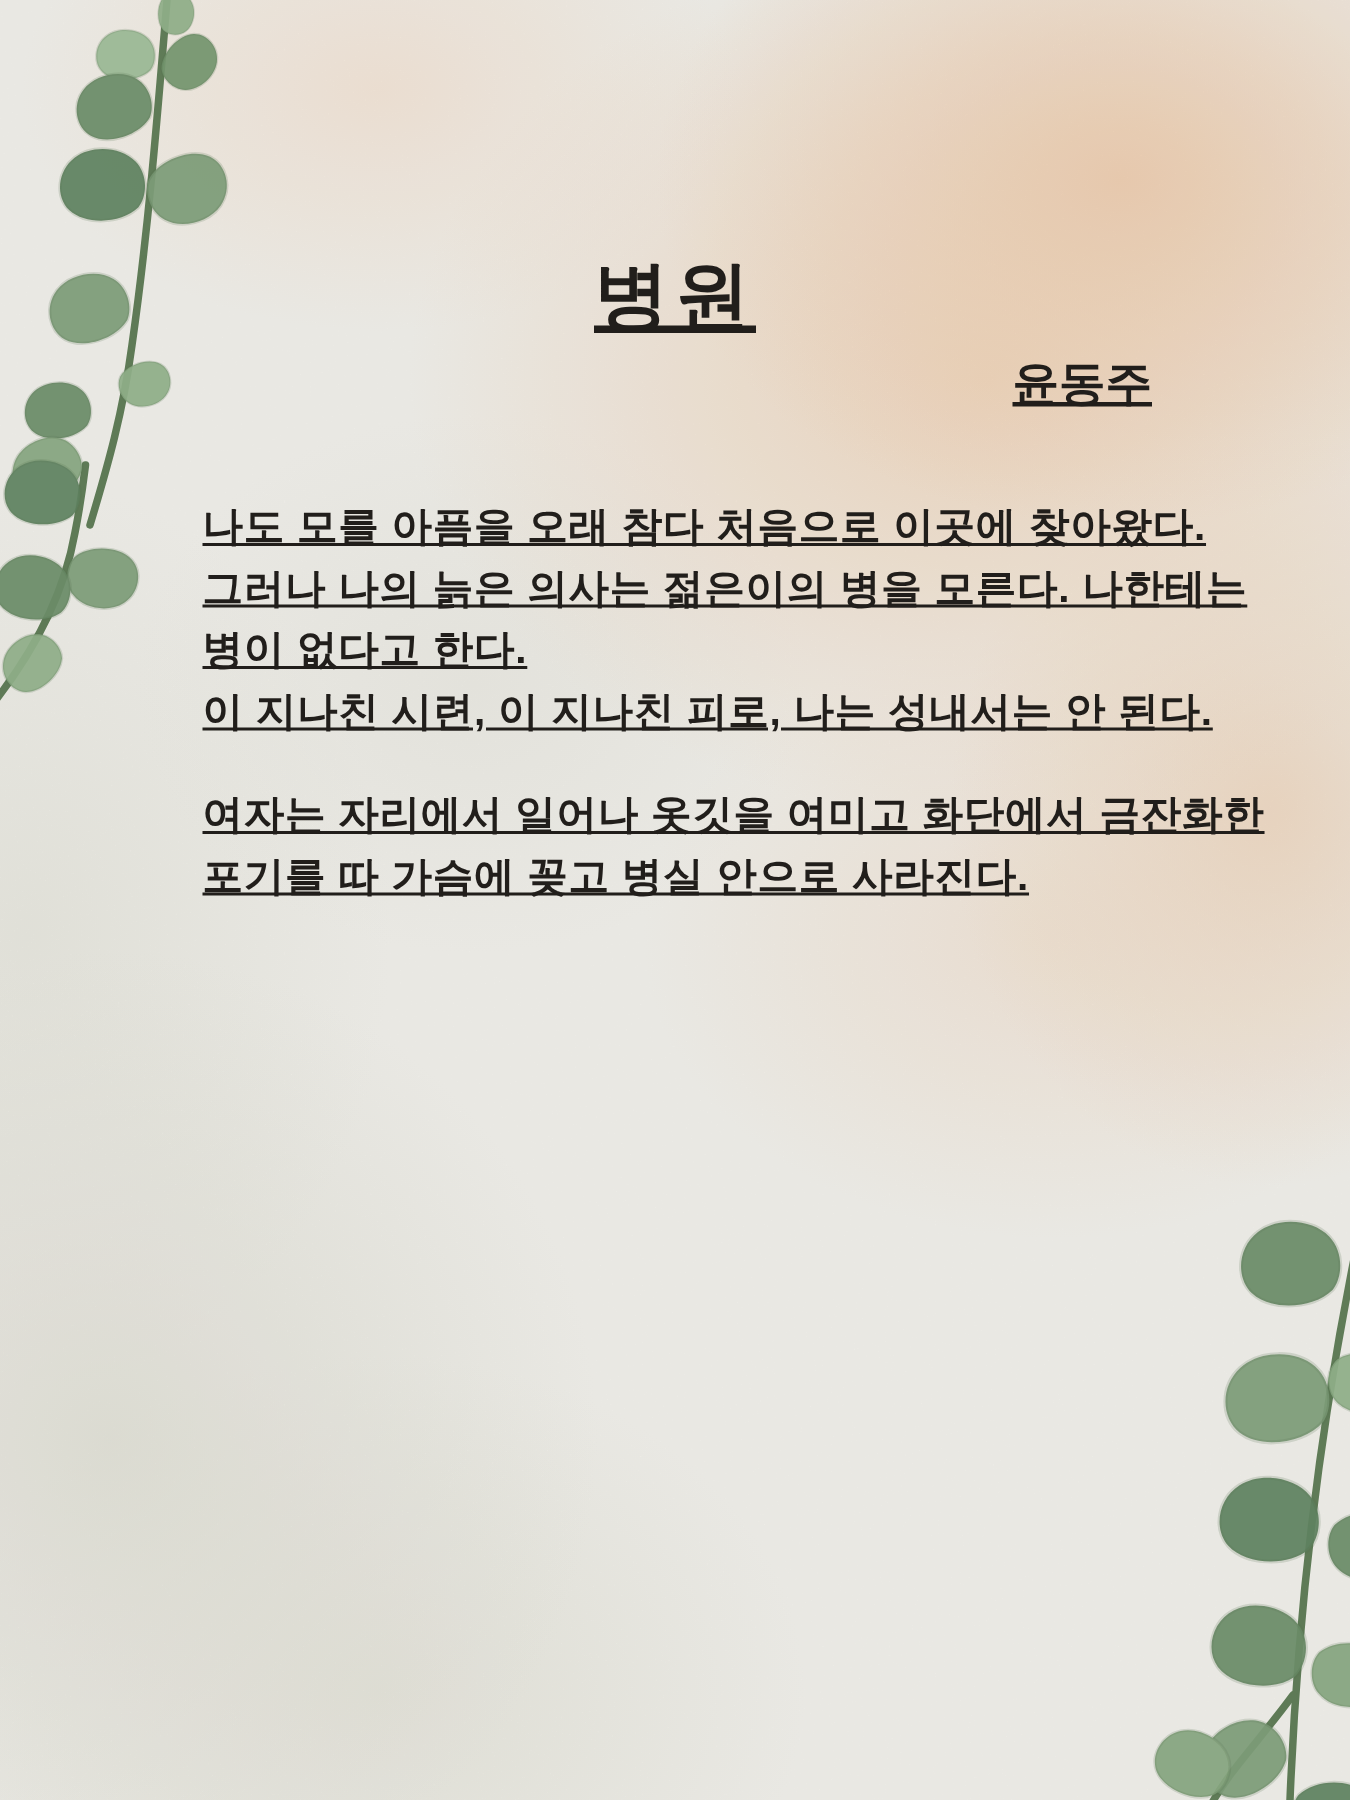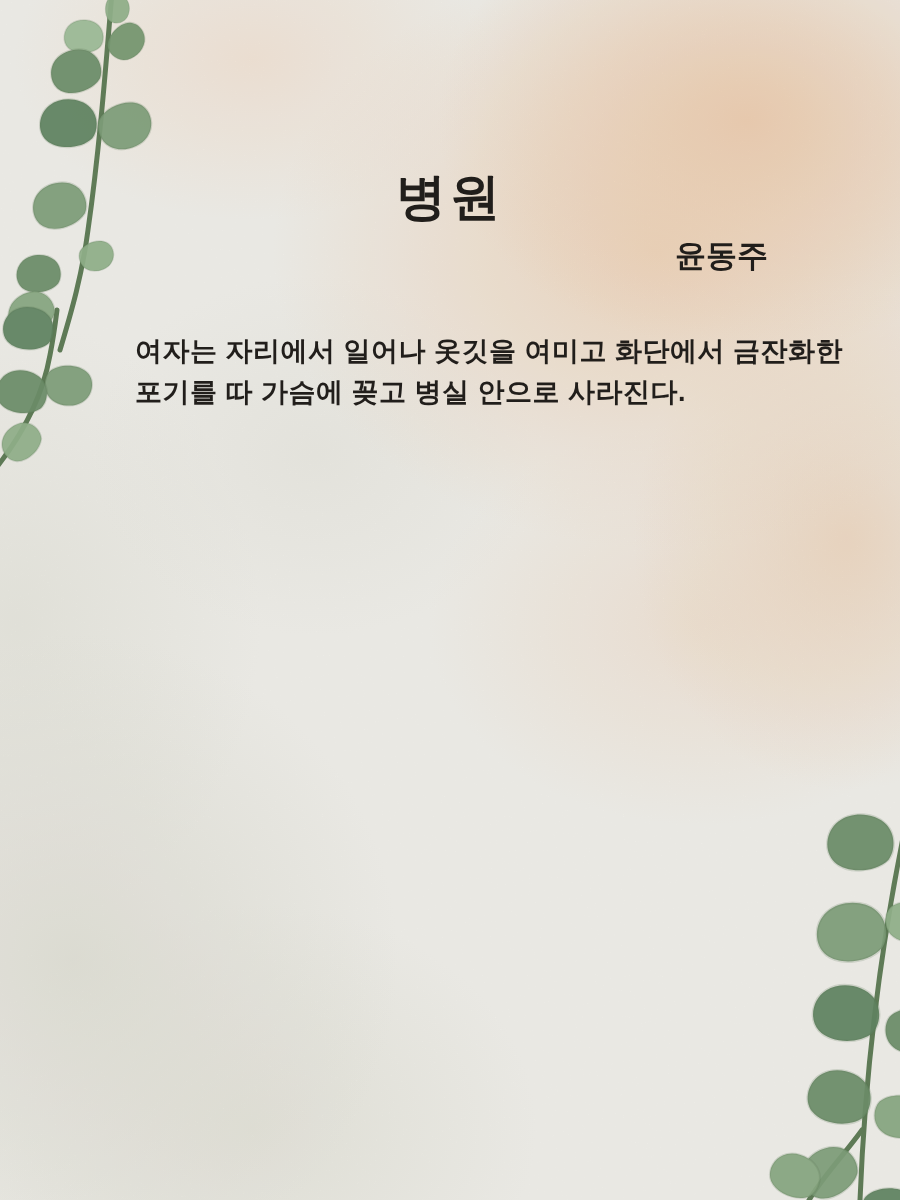--- a/index.html
+++ b/index.html
@@ -27,21 +27,21 @@
   .grain {
     position: absolute; inset: 0;
     width: 900px; height: 1200px;
     opacity: 0.07;
     pointer-events: none;
   }
   .branch { position: absolute; pointer-events: none; }
   .branch.top-left { left: 0; top: 0; }
   .branch.bottom-right { right: 0; bottom: 0; }
 
-  .content { position: absolute; inset: 0; color: #211e1b; }
+  .content { position: absolute; inset: 0; color: #211e1b; text-decoration: underline; }
   .title {
     margin: 172px 0 0 0;
     text-align: center;
     font-size: 50px;
     font-weight: 700;
     letter-spacing: 4px;
     line-height: 1;
   }
   .author {
     margin: 18px 132px 0 0;
@@ -121,19 +121,25 @@
       <use href="#leafshape" transform="translate(118,398) rotate(215) scale(0.8)" fill="#86a57f"></use>
     </g>
   </svg>
 
   <div class="content">
     <h1 class="title">병원</h1>
     <div class="author">윤동주</div>
 
     <div class="poem">
       <div class="stanza">
+        <p>나도 모를 아픔을 오래 참다 처음으로 이곳에 찾아왔다.</p>
+        <p>그러나 나의 늙은 의사는 젊은이의 병을 모른다. 나한테는</p>
+        <p>병이 없다고 한다.</p>
+        <p>이 지나친 시련, 이 지나친 피로, 나는 성내서는 안 된다.</p>
+      </div>
+      <div class="stanza">
         <p>여자는 자리에서 일어나 옷깃을 여미고 화단에서 금잔화한</p>
         <p>포기를 따 가슴에 꽂고 병실 안으로 사라진다.</p>
       </div>
     </div>
   </div>
 
 </div>
 
 </body></html>

